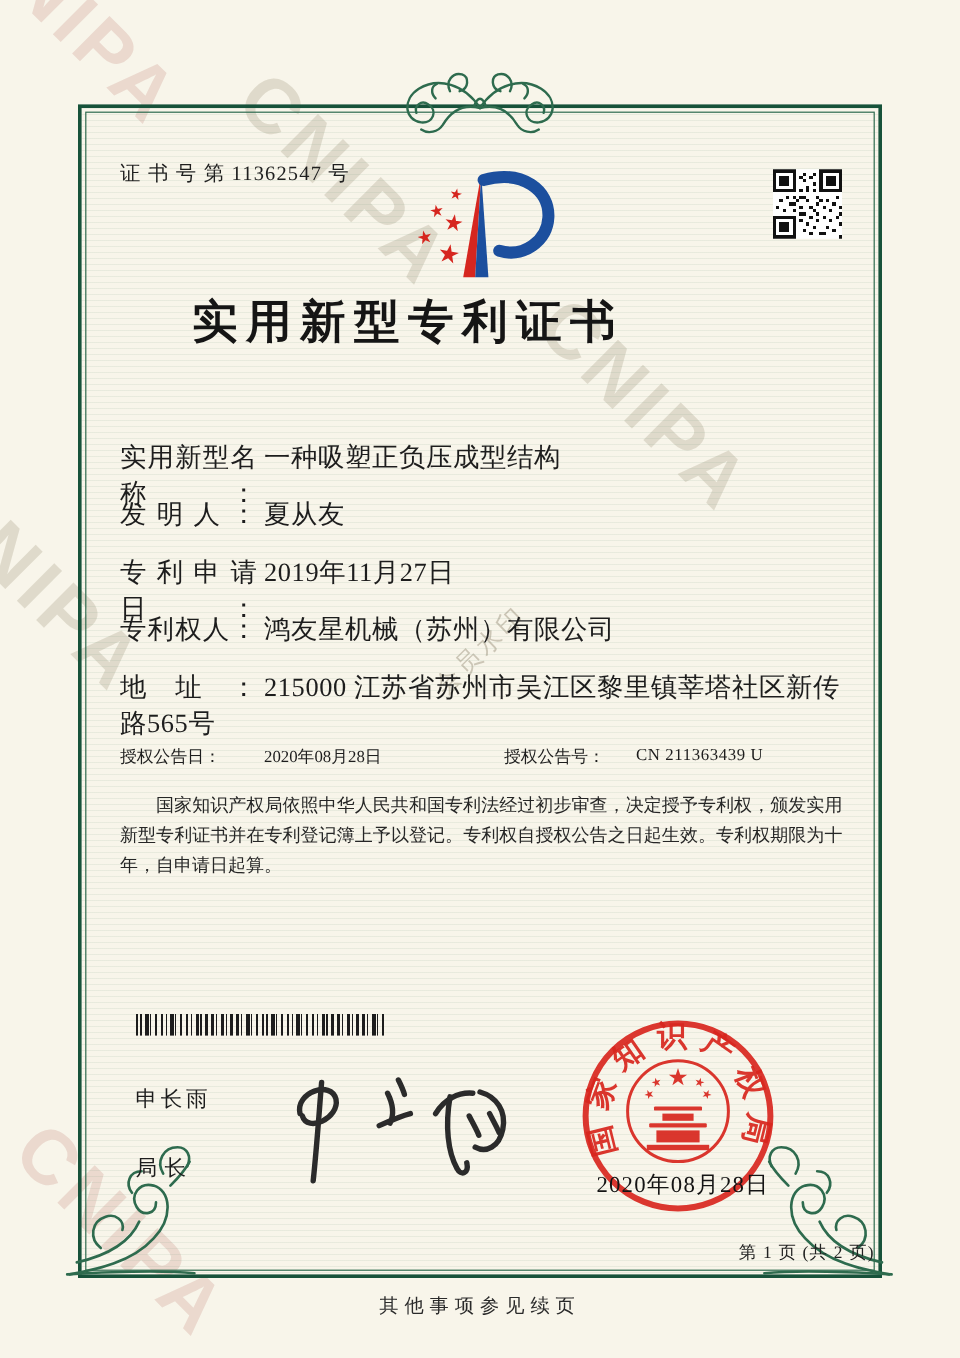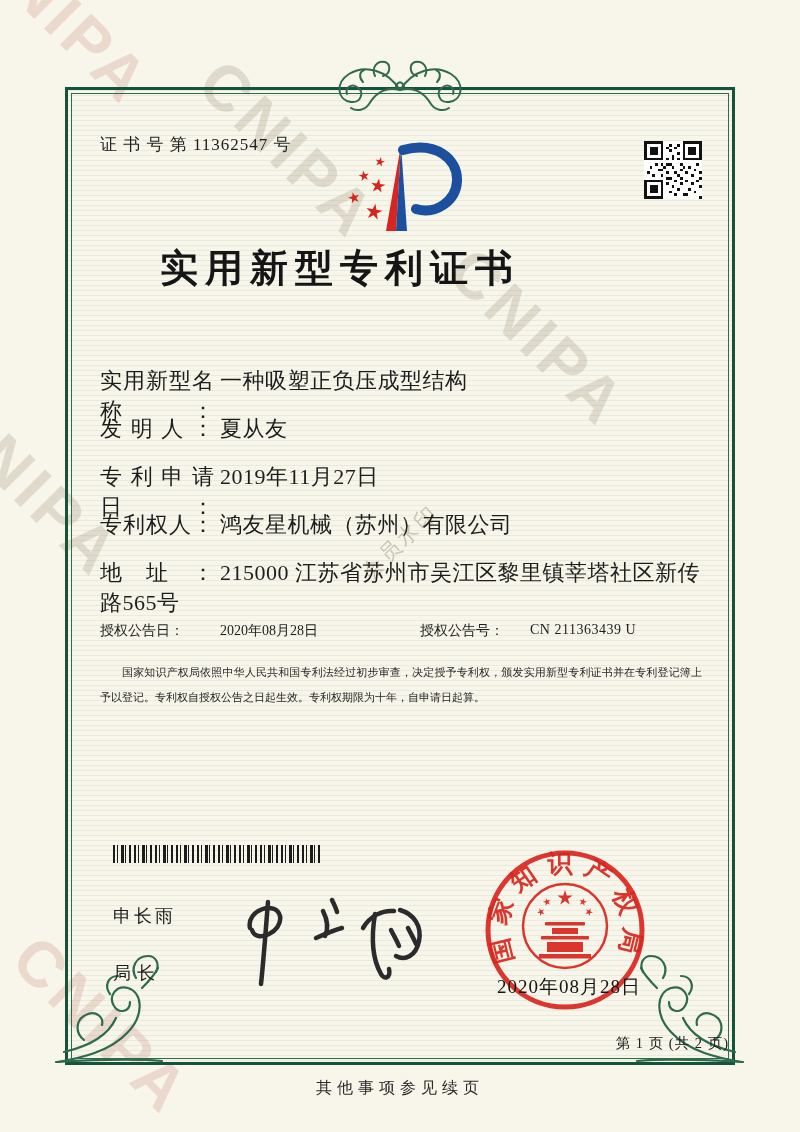--- a/index.html
+++ b/index.html
@@ -36,21 +36,21 @@
   .flabel{display:inline-block;width:114px;text-align:justify;text-align-last:justify;vertical-align:top;}
   .fvalue{margin-left:6px;letter-spacing:0.5px;}
   .grant-row{position:absolute;left:100px;top:622px;width:620px;height:24px;z-index:2;font-size:14px;color:#1d1d1d;}
   .grant-no-label{position:absolute;left:320px;top:0;}
   .grant-no-value{position:absolute;left:430px;top:0;letter-spacing:0.5px;text-align:center;}
   .grant-date-value{position:absolute;left:120px;top:0;}
   .grant-date-label{position:absolute;left:0;top:0;}
 
   
   .bodytext{position:absolute;left:100px;top:660px;width:602px;z-index:2;
-      font-size:11px;line-height:25px;color:#262626;text-align:justify;}
+      font-size:15px;line-height:25px;color:#262626;text-align:justify;}
   .bodytext p{margin:0;text-indent:2em;}
 
   
   .barcode{position:absolute;left:113px;top:845px;width:207px;height:18px;z-index:2;
       background:repeating-linear-gradient(90deg,
         #1c1c1c 0 2px, rgba(0,0,0,0) 2px 4px,
         #1c1c1c 4px 5px, rgba(0,0,0,0) 5px 8px,
         #1c1c1c 8px 11px, rgba(0,0,0,0) 11px 12px,
         #1c1c1c 12px 13px, rgba(0,0,0,0) 13px 16px,
         #1c1c1c 16px 18px, rgba(0,0,0,0) 18px 21px);}

